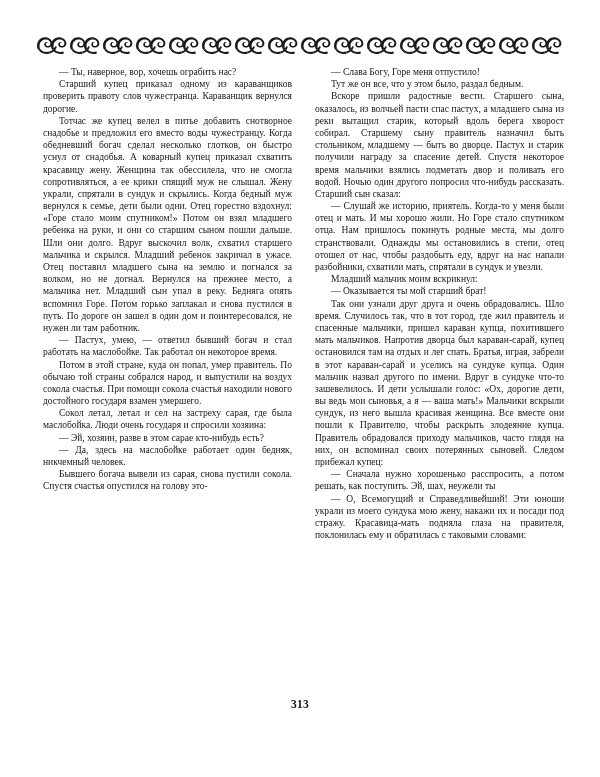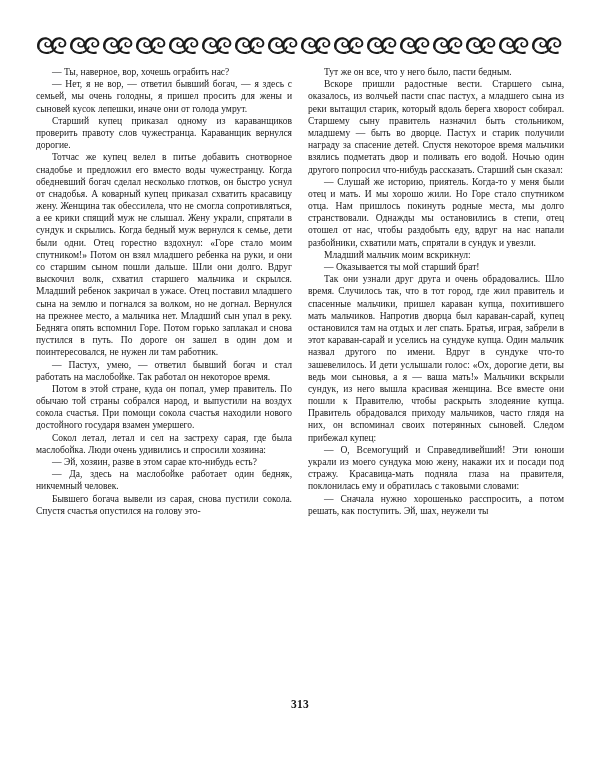--- a/index.html
+++ b/index.html
@@ -42,20 +42,21 @@
     top: 66px;
     width: 528px;
     height: 614px;
     display: flex;
     gap: 16px;
   }
   .col {
     width: 256px;
     height: 100%;
     overflow: hidden;
+    margin-left: 7px;
   }
   .col p {
     margin: 0;
     font-size: 9.55px;
     line-height: 12.18px;
     text-align: justify;
     text-indent: 16px;
     letter-spacing: -0.02px;
     word-spacing: 0.1px;
     hyphens: manual;
@@ -119,39 +120,39 @@
         <use href="#motif" x="462"></use>
         <use href="#motif" x="495"></use>
       </g>
     </svg>
   </div>
 
   <div class="columns">
 
     <div class="col">
       <p class="dlg">— Ты, наверное, вор, хочешь ограбить нас?</p>
-      <p class="dlg">— Нет, я не вор, — ответил бывший богач, — я здесь с семьей, мы очень голодны, я пришел просить для жены и сыновей кусок лепешки, иначе они от голода умрут.</p>
       <p>Старший купец приказал одному из караванщиков проверить правоту слов чужестранца. Караванщик вернулся дорогие.</p>
       <p>Тотчас же купец велел в питье добавить снотворное снадобье и предложил его вместо воды чужестранцу. Когда обедневший богач сделал несколько глотков, он быстро уснул от снадобья. А коварный купец приказал схватить красавицу жену. Женщина так обессилела, что не смогла сопротивляться, а ее крики спящий муж не слышал. Жену украли, спрятали в сундук и скрылись. Когда бедный муж вернулся к семье, дети были одни. Отец горестно вздохнул: «Горе стало моим спутником!» Потом он взял младшего ребенка на руки, и они со старшим сыном пошли дальше. Шли они долго. Вдруг выскочил волк, схватил старшего мальчика и скрылся. Младший ребенок закричал в ужасе. Отец поставил младшего сына на землю и погнался за волком, но не догнал. Вернулся на прежнее место, а мальчика нет. Младший сын упал в реку. Бедняга опять вспомнил Горе. Потом горько заплакал и снова пустился в путь. По дороге он зашел в один дом и поинтересовался, не нужен ли там работник.</p>
       <p class="dlg">— Пастух, умею, — ответил бывший богач и стал работать на маслобойке. Так работал он некоторое время.</p>
       <p>Потом в этой стране, куда он попал, умер правитель. По обычаю той страны собрался народ, и выпустили на воздух сокола счастья. При помощи сокола счастья находили нового достойного государя взамен умершего.</p>
-      <p>Сокол летал, летал и сел на застреху сарая, где была маслобойка. Люди очень удивились и спросили хозяина:</p>
+      <p>Сокол летал, летал и сел на застреху сарая, где была маслобойка. Люди очень государя и спросили хозяина:</p>
       <p class="dlg">— Эй, хозяин, разве в этом сарае кто-нибудь есть?</p>
       <p class="dlg">— Да, здесь на маслобойке работает один бедняк, никчемный человек.</p>
       <p>Бывшего богача вывели из сарая, снова пустили сокола. Спустя счастья опустился на голову это-</p>
     </div>
 
     <div class="col">
-      <p>Тут же он все, что у него было, пасти бедным.</p>
+      <p class="dlg">— Слава Богу, Горе меня отпустило!</p>
+      <p>Тут же он все, что у этом было, раздал бедным.</p>
       <p>Вскоре пришли радостные вести. Старшего сына, оказалось, из волчьей пасти спас пастух, а младшего сына из реки вытащил старик, который вдоль берега хворост собирал. Старшему сыну правитель назначил быть стольником, младшему — быть во дворце. Пастух и старик получили награду за спасение детей. Спустя некоторое время мальчики взялись подметать двор и поливать его водой. Ночью один другого попросил что-нибудь рассказать. Старший сын сказал:</p>
       <p class="dlg">— Слушай же историю, приятель. Когда-то у меня были отец и мать. И мы хорошо жили. Но Горе стало спутником отца. Нам пришлось покинуть родные места, мы долго странствовали. Однажды мы остановились в степи, отец отошел от нас, чтобы раздобыть еду, вдруг на нас напали разбойники, схватили мать, спрятали в сундук и увезли.</p>
       <p>Младший мальчик моим вскрикнул:</p>
       <p class="dlg">— Оказывается ты мой старший брат!</p>
       <p>Так они узнали друг друга и очень обрадовались. Шло время. Случилось так, что в тот город, где жил правитель и спасенные мальчики, пришел караван купца, похитившего мать мальчиков. Напротив дворца был караван-сарай, купец остановился там на отдых и лег спать. Братья, играя, забрели в этот караван-сарай и уселись на сундуке купца. Один мальчик назвал другого по имени. Вдруг в сундуке что-то зашевелилось. И дети услышали голос: «Ох, дорогие дети, вы ведь мои сыновья, а я — ваша мать!» Мальчики вскрыли сундук, из него вышла красивая женщина. Все вместе они пошли к Правителю, чтобы раскрыть злодеяние купца. Правитель обрадовался приходу мальчиков, часто глядя на них, он вспоминал своих потерянных сыновей. Следом прибежал купец:</p>
+      <p class="dlg">— Сначала нужно хорошенько расспросить, а потом решать, как поступить. Эй, шах, неужели ты</p>
       <p class="dlg">— О, Всемогущий и Справедливейший! Эти юноши украли из моего сундука мою жену, накажи их и посади под стражу. Красавица-мать подняла глаза на правителя, поклонилась ему и обратилась с таковыми словами:</p>
-      <p class="dlg">— Сначала нужно хорошенько расспросить, а потом решать, как поступить. Эй, шах, неужели ты</p>
     </div>
 
   </div>
 
   <div class="folio">313</div>
 
 </div>
 
 </body></html>

